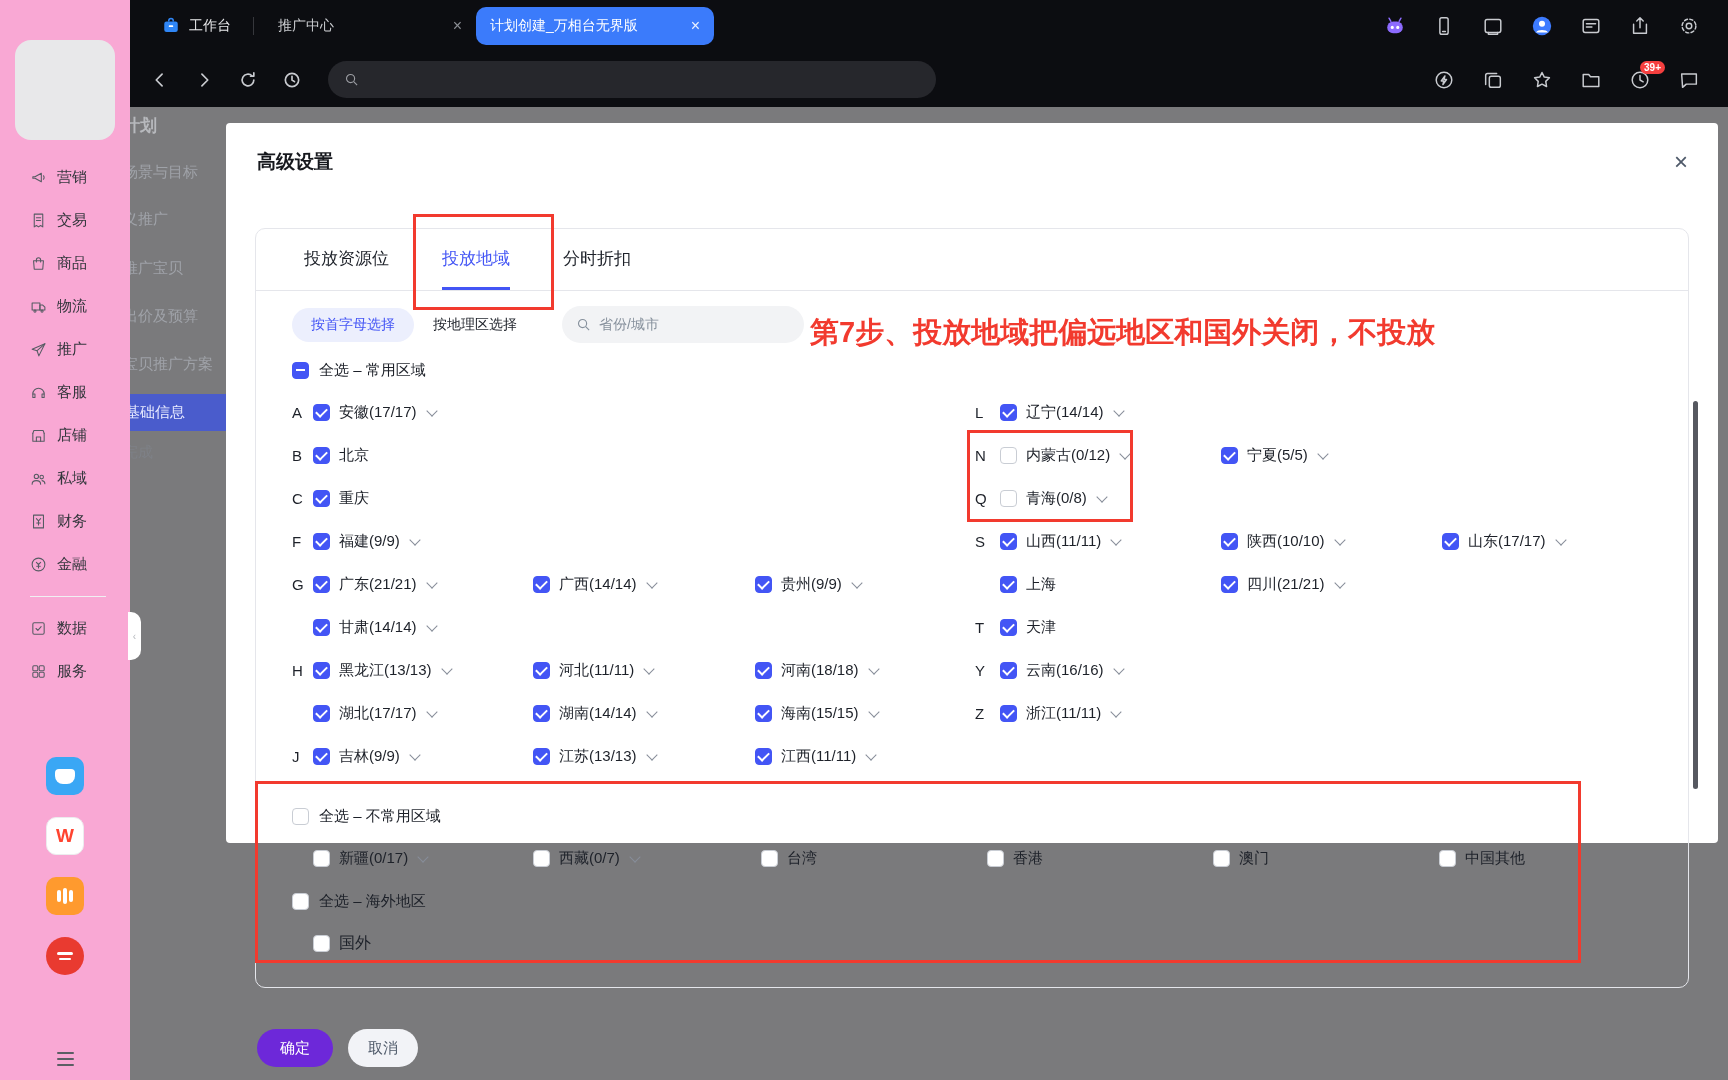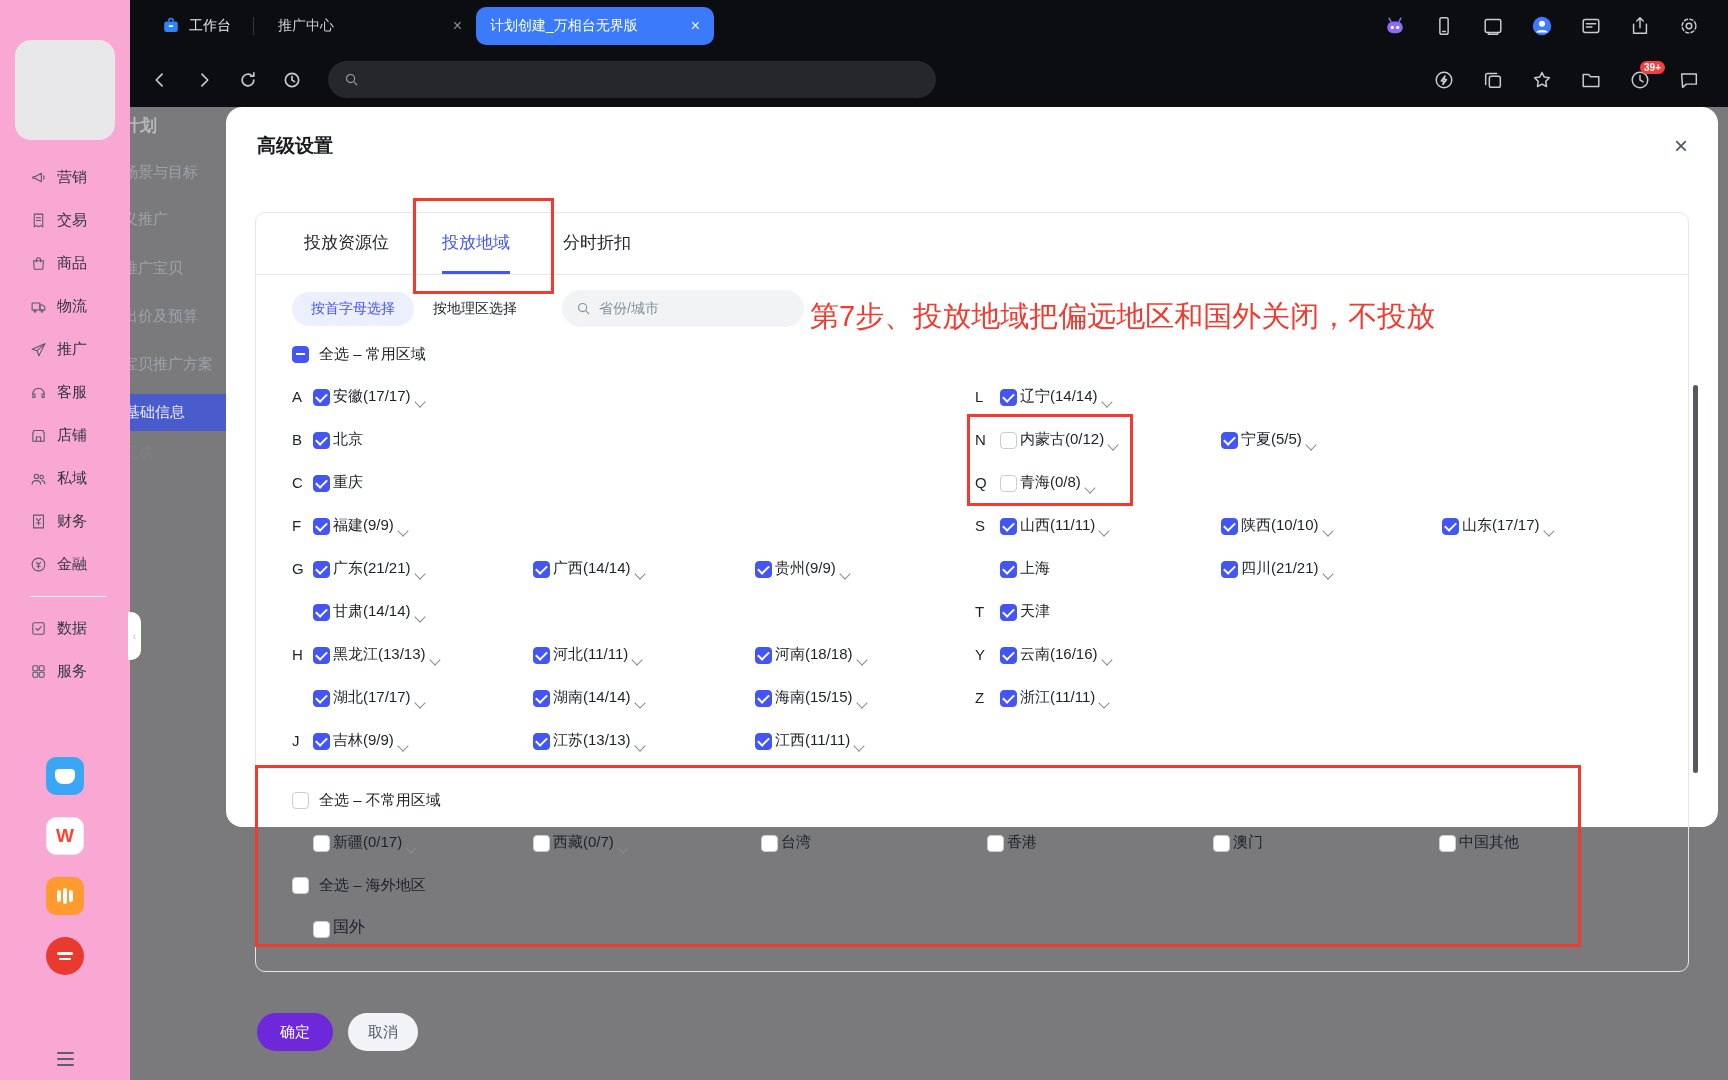--- a/index.html
+++ b/index.html
@@ -57,39 +57,39 @@
 .scrim{position:absolute;inset:0;background:rgba(12,13,16,.55);z-index:1}
 .wizard{position:absolute;left:0;top:0;width:226px;height:420px;z-index:2;overflow:hidden}
 .w-title{position:absolute;top:7px;left:-7px;font-size:17px;font-weight:bold;color:#b7b9bd;white-space:nowrap}
 .w-step{position:absolute;left:-7px;font-size:15px;color:#9fa2a8;white-space:nowrap}
 .w-strip{position:absolute;left:0;top:287px;width:226px;height:37px;background:#4a5ccc;color:#e8ebff;
   display:flex;align-items:center;font-size:15px}
 .w-strip span{margin-left:-5px;white-space:nowrap}
 .w-done{color:#7e8187}
 
 
-.modal{position:absolute;left:96px;top:0;width:1492px;height:720px;background:#fff;border-radius:16px;z-index:10}
+.modal{position:absolute;left:96px;top:16px;width:1492px;height:720px;background:#fff;border-radius:4px;z-index:10}
 .m-head{display:flex;justify-content:space-between;align-items:center;padding:26px 30px 0 31px}
 .m-title{font-size:19px;font-weight:bold;color:#16181d}
 .m-close{font-size:24px;color:#4e5969;cursor:pointer;line-height:1}
 .panel{position:absolute;left:29px;top:105px;width:1434px;height:760px;border:1px solid #e5e6eb;border-radius:10px}
 .ptabs{height:62px;border-bottom:1px solid #e5e6eb;display:flex;padding-left:48px;gap:53px}
 .ptab{display:flex;align-items:center;font-size:17px;color:#1d2129;border-bottom:3px solid transparent;cursor:pointer}
 .ptab.active{color:#4355f5;border-color:#4355f5;font-weight:500}
 .filter-row{display:flex;align-items:center;padding:15px 0 0 36px}
 .pill{height:34px;border-radius:17px;display:flex;align-items:center;padding:0 19px;font-size:14px;color:#1d2129;cursor:pointer}
 .pill.active{background:#eceffd;color:#4355f5}
 .m-search{margin-left:26px;width:242px;height:37px;border-radius:19px;background:#f2f3f5;display:flex;
   align-items:center;gap:8px;padding:0 14px;color:#86909c;font-size:14px;cursor:text}
 .m-search svg{width:15px;height:15px;stroke:#86909c;fill:none;stroke-width:1.8;flex:none}
 .grid{padding-left:36px;margin-top:6px}
 .sel-row{display:flex;align-items:center;gap:10px;height:42px;font-size:15px;color:#1d2129}
 .grid-rows{display:grid;grid-template-columns:21px 220px 222px 220px 25px 221px 221px 1fr}
 .g-cell{height:43px;display:flex;align-items:center;font-size:15px;color:#1d2129}
-.item{display:flex;align-items:flex-end;gap:3px;cursor:pointer}
+.item{display:flex;align-items:center;gap:9px;cursor:pointer}
 .cb{width:17px;height:17px;border:1.5px solid #c9cdd4;border-radius:4px;background:#fff;flex:none;
   display:flex;align-items:center;justify-content:center;cursor:pointer}
 .cb.on{background:#4355f5;border-color:#4355f5}
 .cb.on::after{content:"";width:9px;height:5px;border-left:2px solid #fff;border-bottom:2px solid #fff;
   transform:rotate(-45deg);margin-top:-3px}
 .cb.ind{background:#4355f5;border-color:#4355f5}
 .cb.ind::after{content:"";width:9px;height:2px;background:#fff}
 .arr{width:8px;height:8px;border-right:1.6px solid #878d99;border-bottom:1.6px solid #878d99;
   transform:rotate(45deg);margin:-4px 0 0 2px;flex:none}
 .uncommon-grid{display:grid;grid-template-columns:220px 228px 226px 226px 226px 1fr;padding-left:21px}
@@ -98,21 +98,21 @@
 .btn{height:38px;border-radius:19px;display:flex;align-items:center;justify-content:center;font-size:15px;cursor:pointer}
 .btn.primary{width:76px;background:#6d28d9;color:#fff}
 .btn.ghost{width:70px;background:#f2f3f7;color:#4e5969}
 .m-scrollbar{position:absolute;right:20px;top:278px;width:5px;height:388px;background:#565860;border-radius:3px;cursor:pointer}
 
 
 .anno{position:absolute;border:3px solid #f23a2e;z-index:40;pointer-events:none}
 .anno-tab{left:187px;top:91px;width:141px;height:96px}
 .anno-nq{left:741px;top:307px;width:166px;height:92px}
 .anno-bottom{left:29px;top:658px;width:1326px;height:182px}
-.anno-text{position:absolute;left:584px;top:190px;font-size:29px;font-weight:400;color:#f23a2e;
+.anno-text{position:absolute;left:584px;top:190px;font-size:29px;font-weight:700;color:#f23a2e;
   z-index:40;white-space:nowrap;pointer-events:none}
 </style>
 </head>
 <body>
 
 <div class="screen">
 
   <div class="sidebar">
     <div class="logo"></div>
     <div class="nav">

